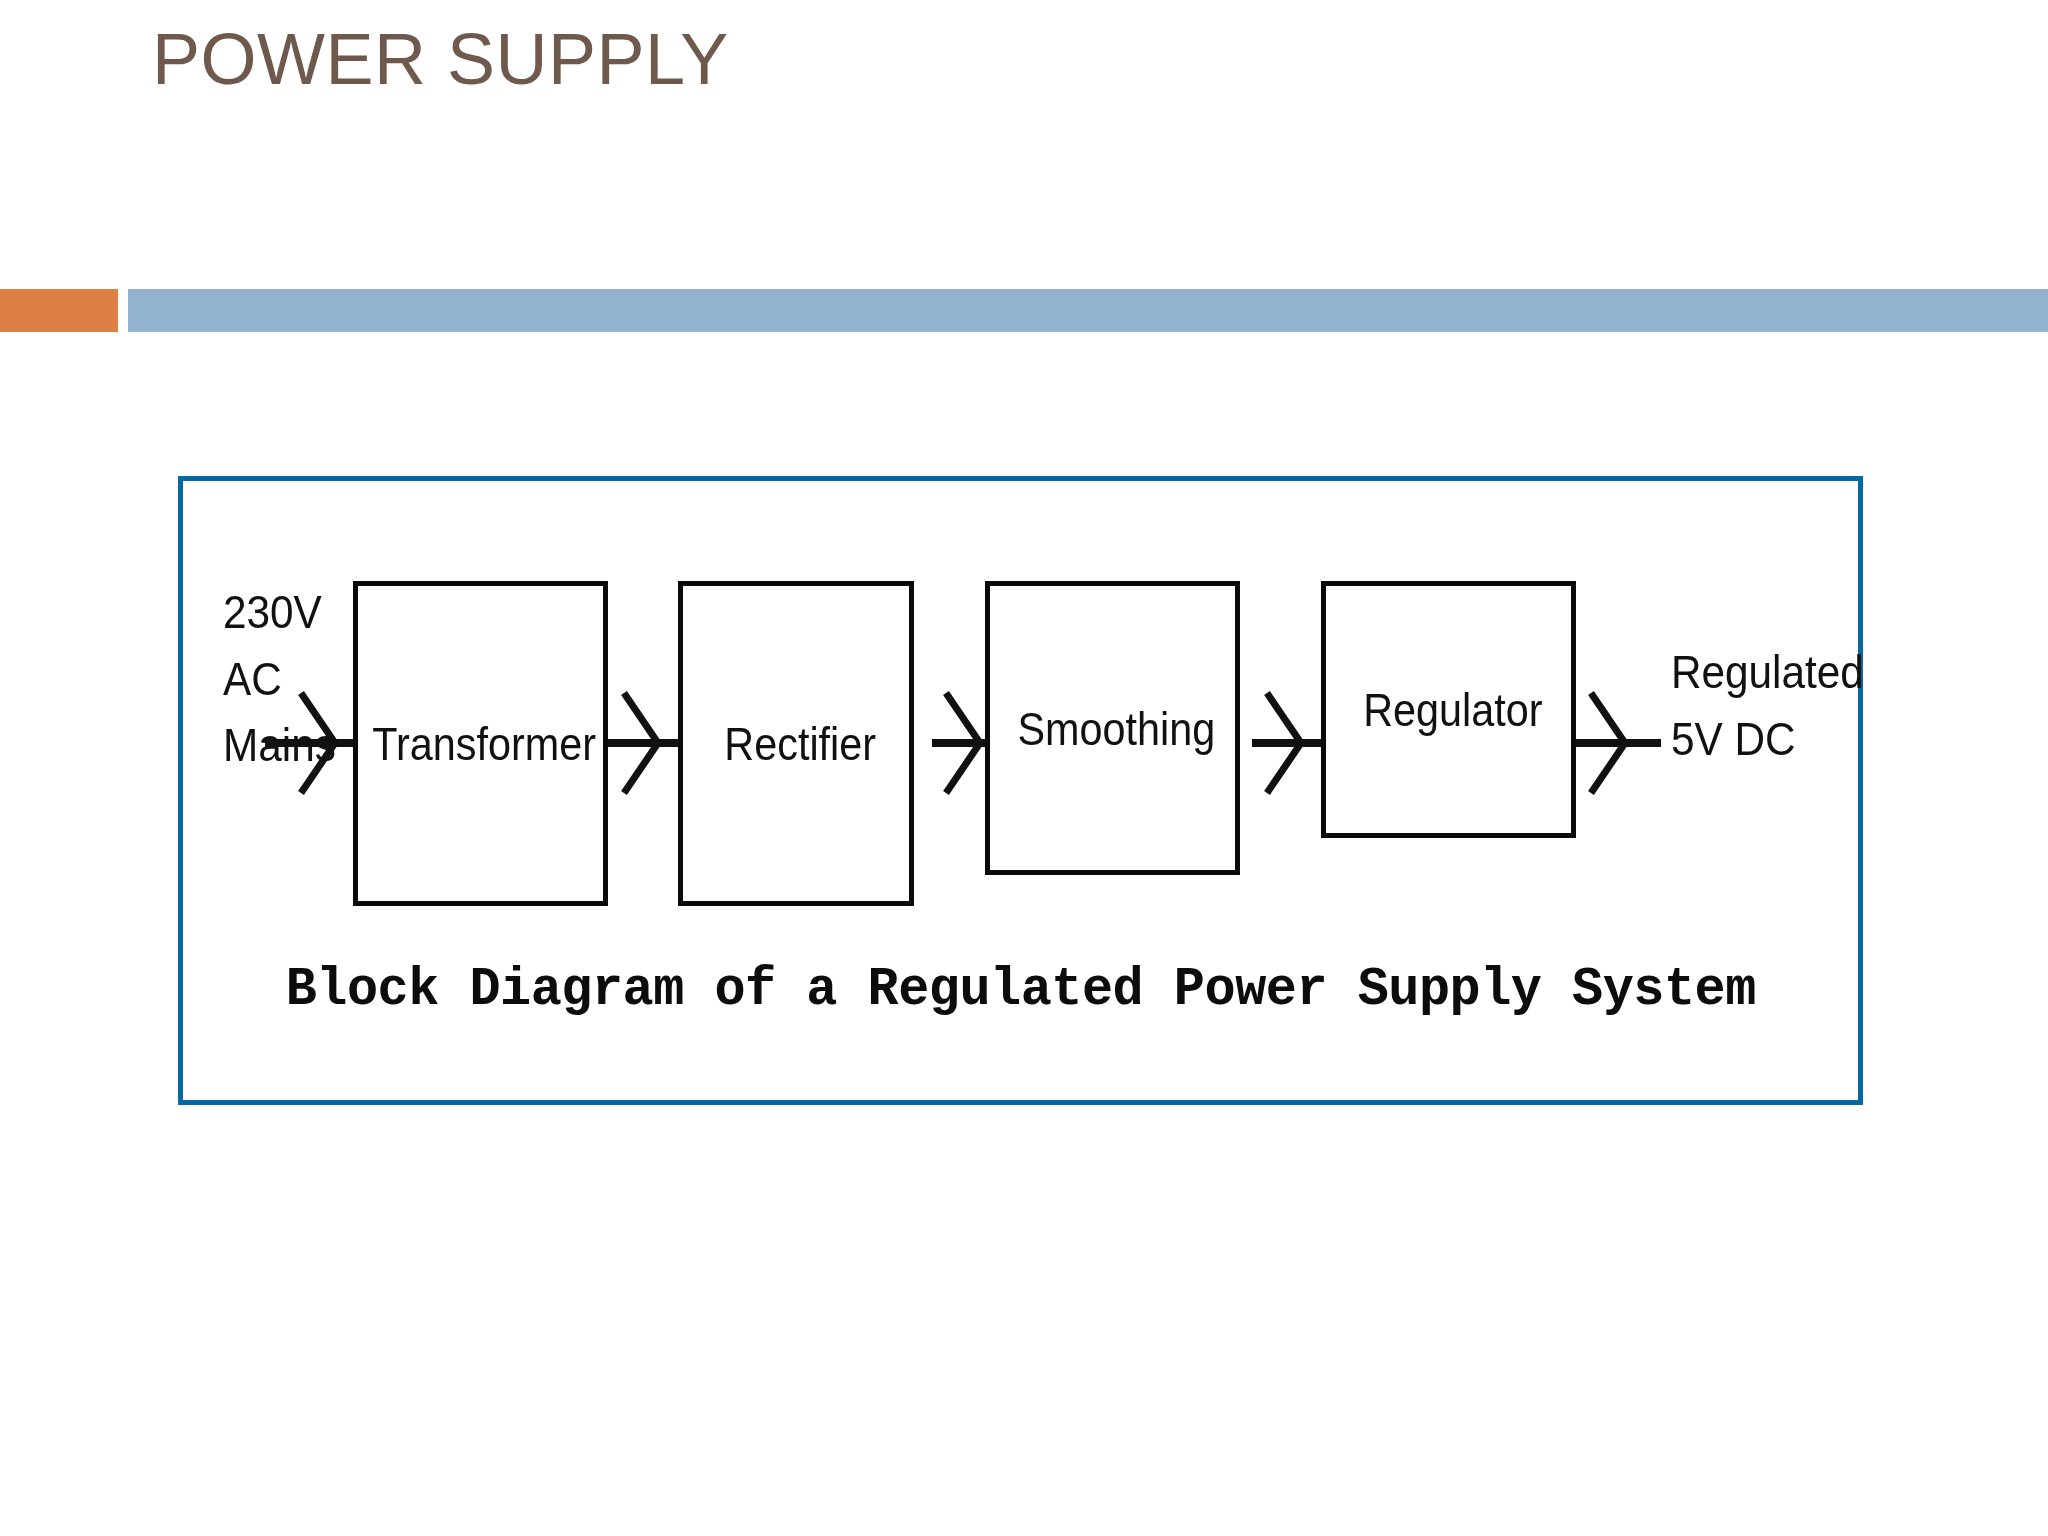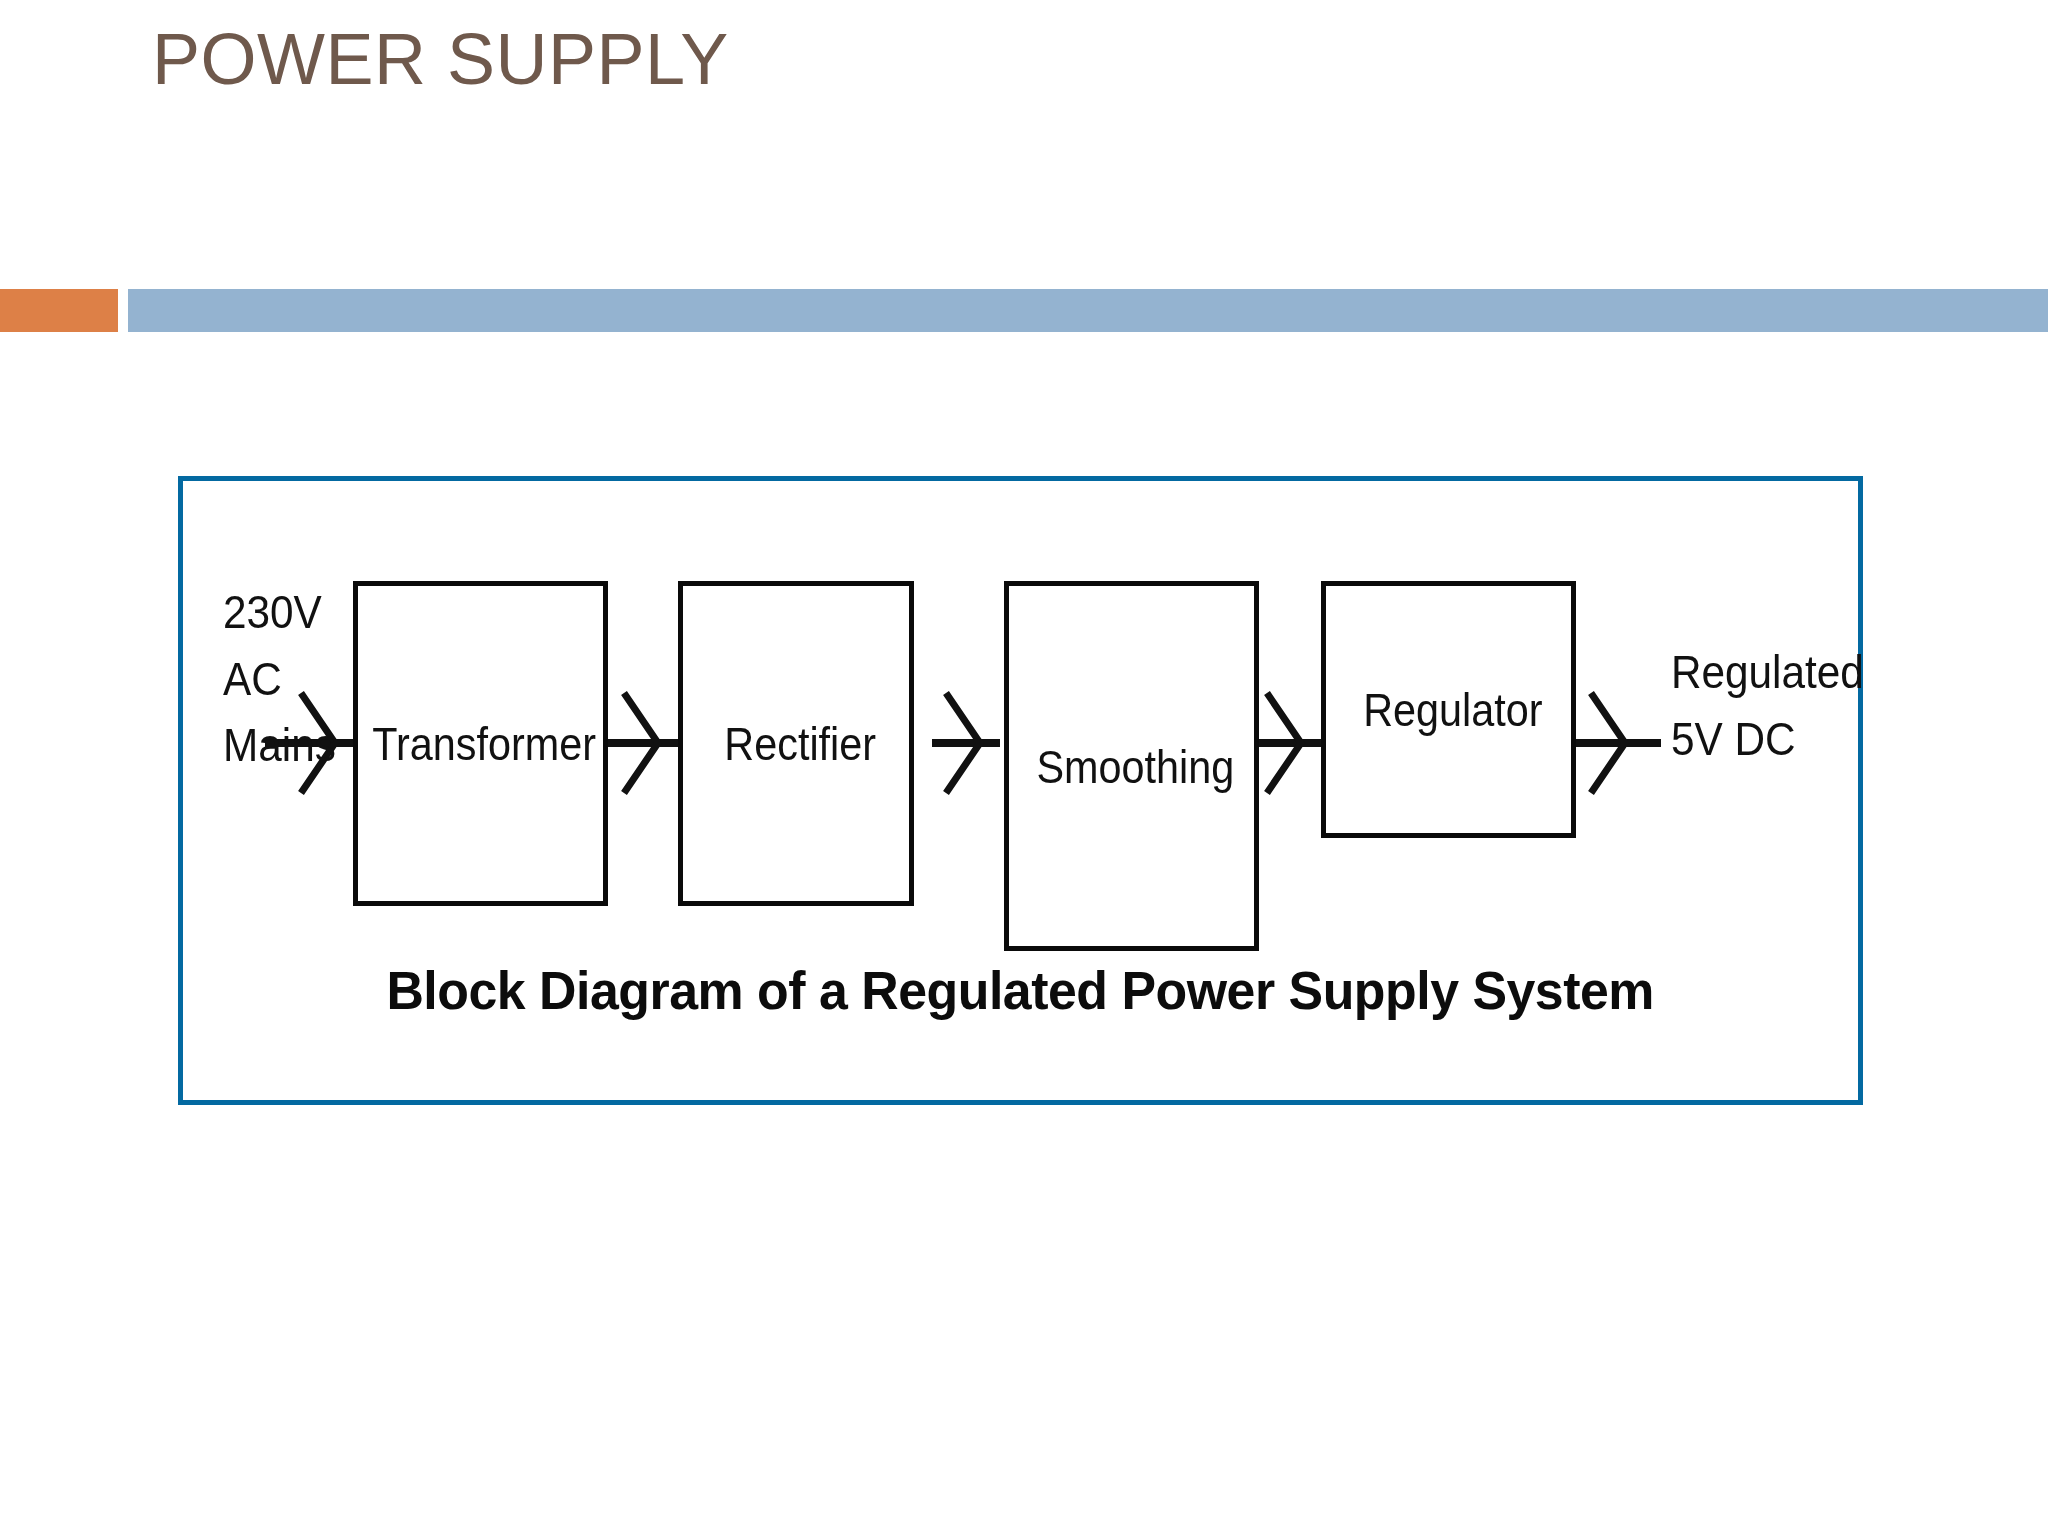--- a/index.html
+++ b/index.html
@@ -89,21 +89,21 @@
     font-family: "Liberation Sans Narrow", "Liberation Sans", sans-serif;
     font-size: 47px;
     color: #111111;
     white-space: nowrap;
     transform: scaleX(0.88);
     transform-origin: center;
   }
 
   #block-transformer { left: 170px; top: 100px; width: 255px; height: 325px; }
   #block-rectifier   { left: 495px; top: 100px; width: 236px; height: 325px; }
-  #block-smoothing   { left: 821px; top: 100px; width: 255px; height: 370px; }
+  #block-smoothing   { left: 802px; top: 100px; width: 255px; height: 294px; }
   #block-regulator   { left: 1138px; top: 100px; width: 255px; height: 257px; }
 
   
   .side-label {
     position: absolute;
     font-family: "Liberation Sans Narrow", "Liberation Sans", sans-serif;
     font-size: 47px;
     line-height: 1.42;
     color: #111111;
     white-space: pre-line;
@@ -120,21 +120,21 @@
     top: 158px;
   }
 
   
   #diagram-caption {
     position: absolute;
     left: 0;
     top: 478px;
     width: 100%;
     text-align: center;
-    font-family: Liberation Sans, sans-serif;
+    font-family: Liberation Mono, monospace;
     font-weight: 700;
     font-size: 54px;
     color: #0c0c0c;
     white-space: nowrap;
     z-index: 3;
     letter-spacing: -0.5px;
   }
   #diagram-caption span { display: inline-block; transform: scaleX(0.96); }
 
   

